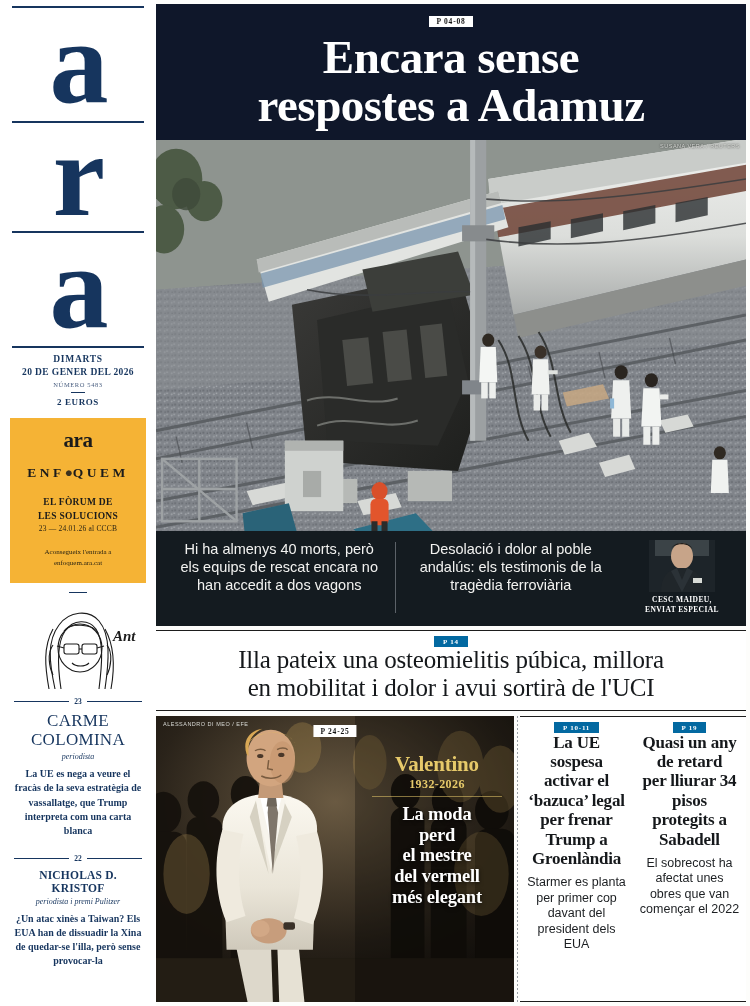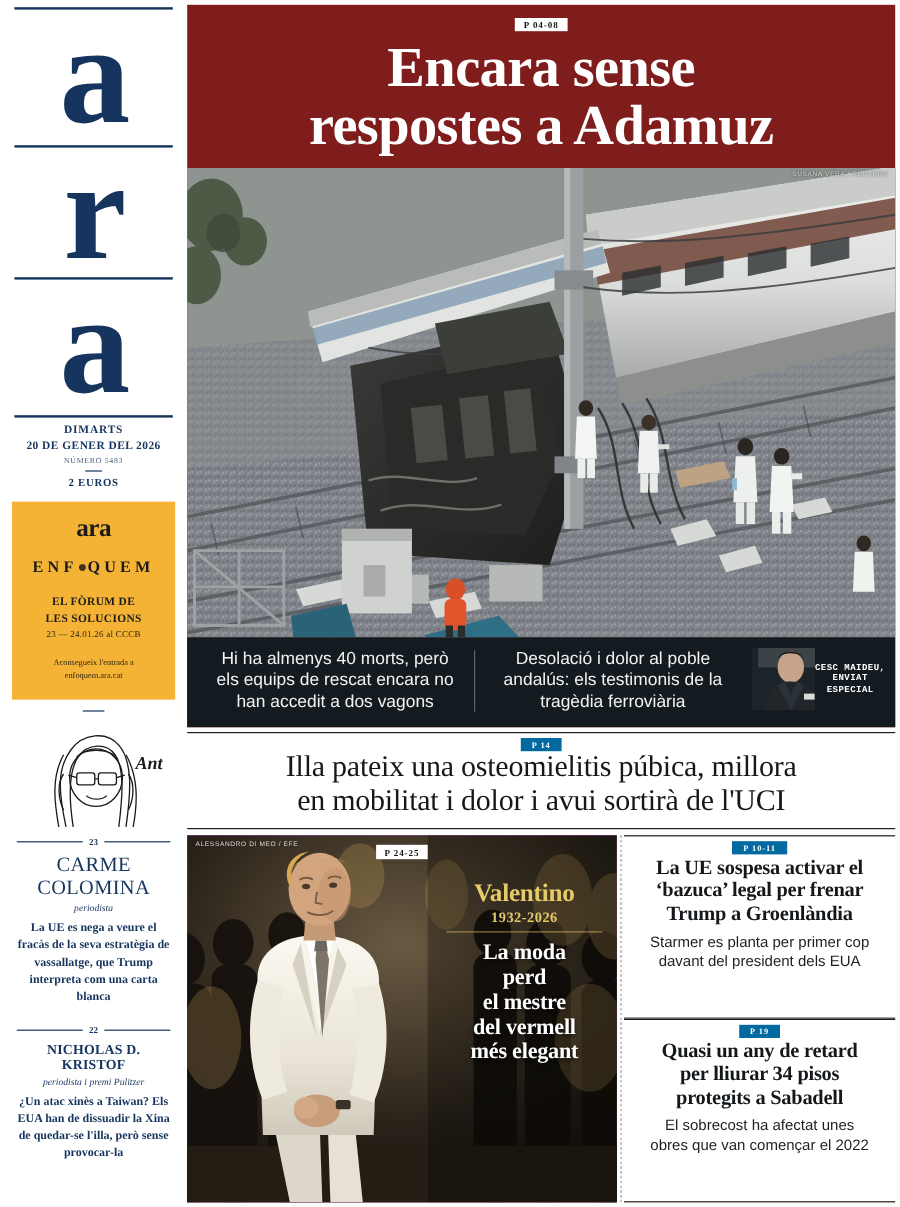--- a/index.html
+++ b/index.html
@@ -179,21 +179,21 @@
   .main {
     flex: 1;
     height: 100%;
     display: flex;
     flex-direction: column;
     padding: 4px 4px 4px 0;
   }
 
   
   .hero {
-    background: #7f1d1d;
+    background: #0f172a;
     flex: 0 0 auto;
     position: relative;
     padding-top: 6px;
   }
   .pagebadge {
     background: #ffffff;
     color: #111;
     font-size: 7.5px;
     font-weight: 700;
     letter-spacing: 0.8px;
@@ -246,24 +246,23 @@
     font-family: "Liberation Sans", sans-serif;
     font-size: 14.5px;
     line-height: 1.26;
     padding: 0 10px;
   }
   .cap-sep { width: 1px; background: #5c6268; margin: 2px 0; }
   .reporter {
     width: 112px;
     flex: 0 0 112px;
     display: flex;
-    flex-direction: row;
+    flex-direction: column;
     align-items: center;
     justify-content: flex-end;
-    font-family: Liberation Mono, monospace;
   }
   .rep-photo {
     width: 66px; height: 52px;
     margin-bottom: 3px;
     position: relative;
     overflow: hidden;
   }
   .rep-name {
     font-size: 7.5px;
     font-weight: 700;
@@ -369,21 +368,20 @@
     font-weight: 700;
     color: #ffffff;
     line-height: 1.13;
     letter-spacing: -0.2px;
     text-shadow: 0 1px 4px rgba(0,0,0,.65);
   }
 
   .right-col {
     flex: 0 0 226px;
     display: flex;
-    flex-direction: column;
     gap: 0;
     position: relative;
   }
   .story {
     border-top: 1px solid #1d1d1d;
     border-bottom: 1px solid #1d1d1d;
     padding: 0 6px 9px 6px;
     position: relative;
     background: #fff;
     flex: 1;

